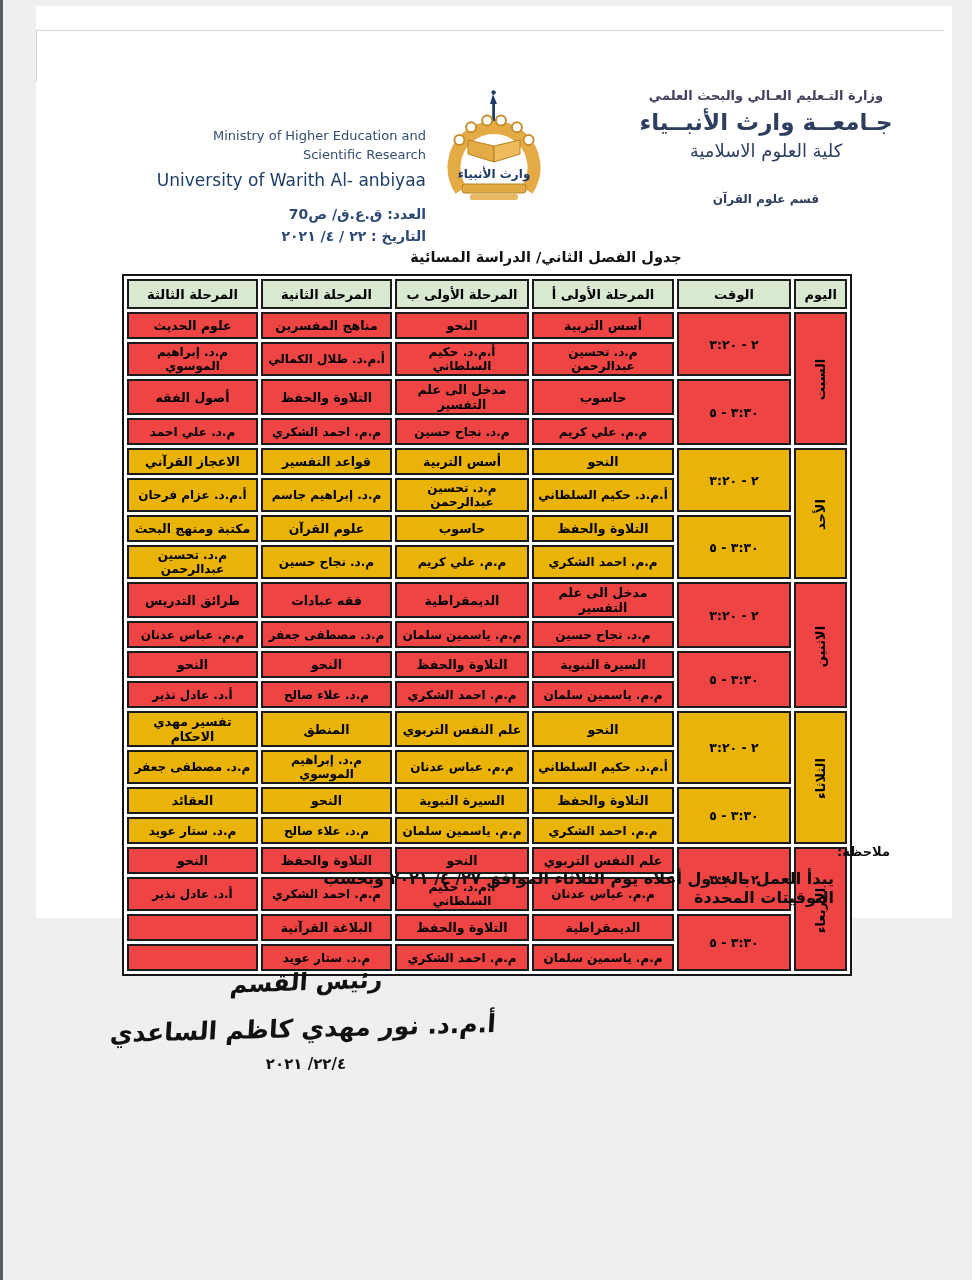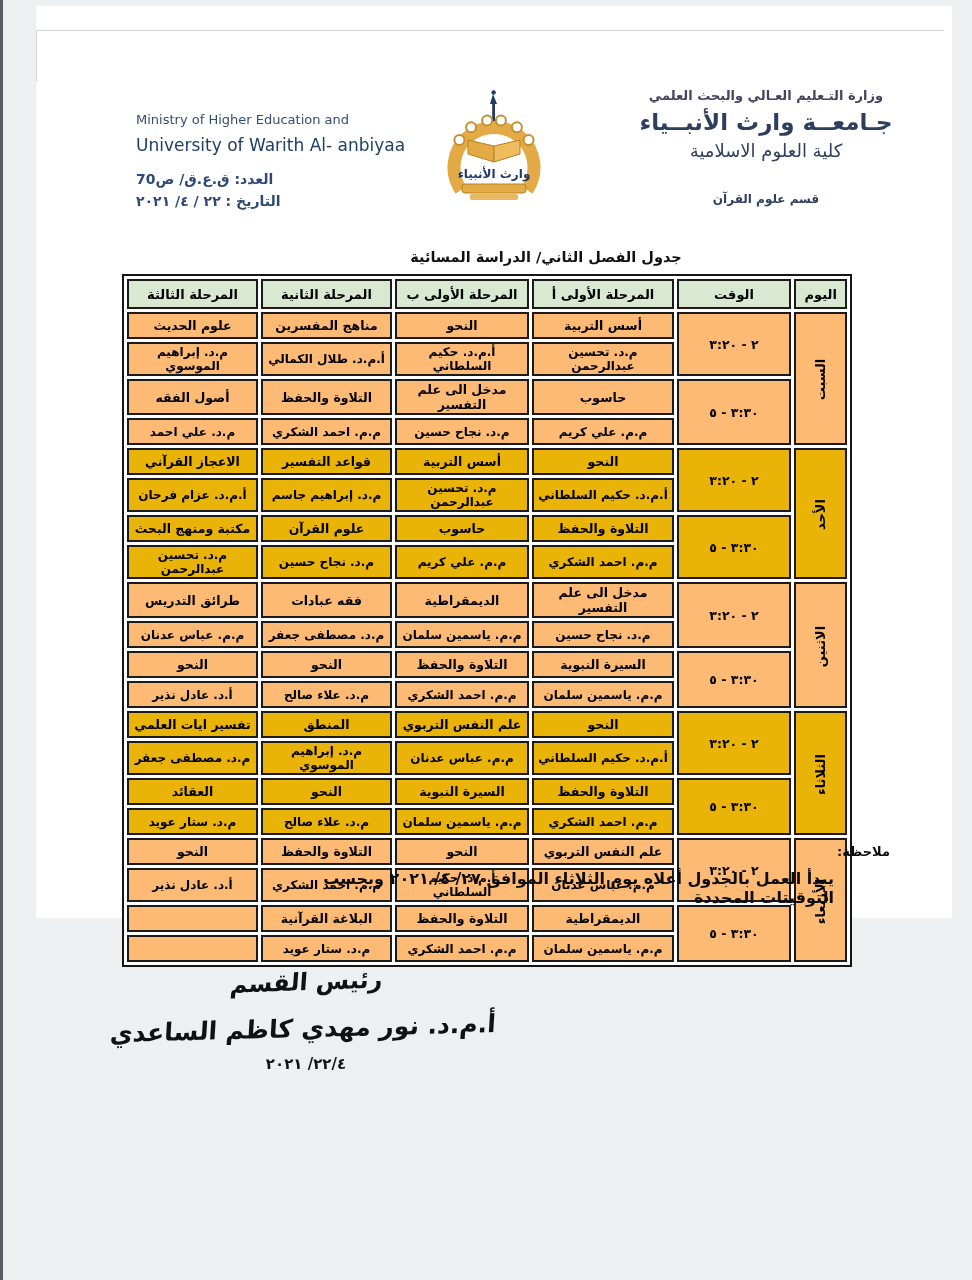--- a/index.html
+++ b/index.html
@@ -9,39 +9,39 @@
   .page{position:absolute;left:36px;top:6px;width:916px;height:912px;background:#ffffff;}
   .scan-h{position:absolute;left:0;top:24px;width:908px;height:1px;background:#d5d8db;}
   .scan-v{position:absolute;left:0;top:24px;width:1px;height:52px;background:#d5d8db;}
 
   
   .hdr-right{position:absolute;top:82px;left:560px;width:340px;text-align:center;color:#2d3e5f;}
   .hdr-right .l1{font-size:13px;font-weight:bold;color:#44425f;letter-spacing:.2px;}
   .hdr-right .l2{font-size:23px;font-weight:bold;color:#2d3e5f;margin-top:6px;}
   .hdr-right .l3{font-size:18px;font-weight:normal;margin-top:5px;}
   .hdr-right .l4{font-size:12px;font-weight:bold;margin-top:31px;}
-  .hdr-left{position:absolute;top:104px;left:100px;width:290px;text-align:left;color:#27456d;}
+  .hdr-left{position:absolute;top:120px;left:100px;width:290px;text-align:right;color:#27456d;}
   .hdr-left .e1{font-size:13px;line-height:19px;color:#344e70;}
   .hdr-left .e2{font-size:17px;margin-top:6px;color:#1d3f66;}
   .hdr-left .a1{font-size:14px;font-weight:bold;margin-top:16px;color:#2d4a74;}
   .hdr-left .a2{font-size:14px;font-weight:bold;margin-top:6px;color:#2d4a74;}
   .logo{position:absolute;left:398px;top:82px;width:120px;height:126px;}
 
   
   .doc-title{position:absolute;top:243px;left:300px;width:420px;text-align:center;
     font-size:14.5px;font-weight:bold;color:#111;}
 
   
   .sched-wrap{position:absolute;top:268px;left:86px;}
   table.sched{border-collapse:separate;border-spacing:3px;background:#ffffff;
     border:2.5px solid #161616;direction:rtl;}
   table.sched td,table.sched th{border:2px solid #1b1b1b;text-align:center;vertical-align:middle;
     padding:1px 2px;color:#000;}
   table.sched th{font-size:13px;font-weight:bold;height:24px;background:#d8e8d1;}
-  td.c-green{background:#fdba74;}
+  td.c-green{background:#ef4444;}
   td.c-cream{background:#eab308;}
   th.c-green{background:#d8e8d1;}
   .subj{font-size:12.5px;font-weight:bold;height:21px;}
   .teach{font-size:12px;font-weight:bold;height:21px;}
   .time-cell{font-size:12.5px;font-weight:bold;width:106px;}
   .day-cell{width:42px;}
   .day-cell span{display:inline-block;transform:rotate(-90deg);white-space:nowrap;
     font-size:13px;font-weight:bold;}
   col.c-day{width:46px;}  col.c-time{width:112px;}
   col.c-s1a{width:142px;} col.c-s1b{width:134px;}
@@ -100,20 +100,21 @@
 
       <text x="60" y="90" text-anchor="middle" font-size="12" font-weight="bold" fill="#203a66" font-family="DejaVu Sans, sans-serif">وارث الأنبياء</text>
 
       <rect x="28" y="96" width="64" height="9" rx="3" fill="#e3aa45" stroke="#b5821f" stroke-width="1"></rect>
       <rect x="36" y="106" width="48" height="6" rx="2" fill="#e3aa45" opacity="0.85"></rect>
     </svg>
   </div>
 
   <div class="hdr-left">
     <div class="e1">Ministry of Higher Education and</div>
+    <div class="e1">Scientific Research</div>
     <div class="e2">University of Warith Al- anbiyaa</div>
     <div class="a1" dir="rtl">العدد: ق.ع.ق/ ص70</div>
     <div class="a2" dir="rtl">التاريخ : ٢٢ / ٤/ ٢٠٢١</div>
   </div>
 
   <div class="doc-title" dir="rtl">جدول الفصل الثاني/ الدراسة المسائية</div>
 
   <div class="sched-wrap">
     <table class="sched" id="sched-table">
       <colgroup>
@@ -215,21 +216,21 @@
             <td class="teach c-green">م.م. احمد الشكري</td>
             <td class="teach c-green">م.د. علاء صالح</td>
             <td class="teach c-green">أ.د. عادل نذير</td>
           </tr>
           <tr>
             <td rowspan="4" class="day-cell c-cream"><span>الثلاثاء</span></td>
             <td rowspan="2" class="time-cell c-cream">٢ - ٣:٢٠</td>
             <td class="subj c-cream">النحو</td>
             <td class="subj c-cream">علم النفس التربوي</td>
             <td class="subj c-cream">المنطق</td>
-            <td class="subj c-cream">تفسير ايات العلمي</td>
+            <td class="subj c-cream">تفسير مهدي الاحكام</td>
           </tr>
           <tr>
             <td class="teach c-cream">أ.م.د. حكيم السلطاني</td>
             <td class="teach c-cream">م.م. عباس عدنان</td>
             <td class="teach c-cream">م.د. إبراهيم الموسوي</td>
             <td class="teach c-cream">م.د. مصطفى جعفر</td>
           </tr>
           <tr>
             <td rowspan="2" class="time-cell c-cream">٣:٣٠ - ٥</td>
             <td class="subj c-cream">التلاوة والحفظ</td>

